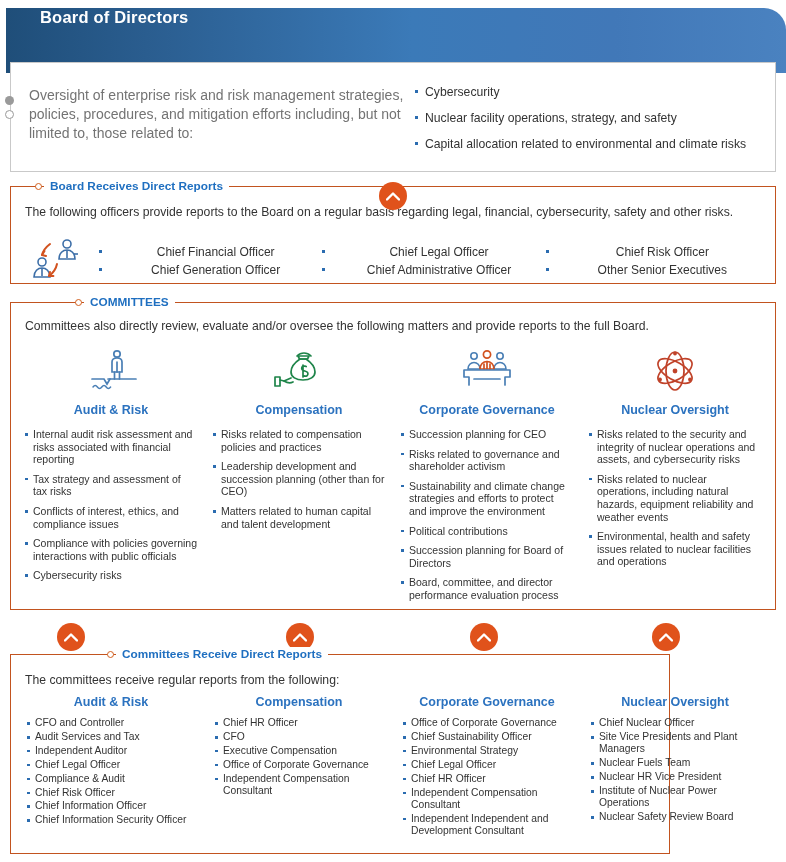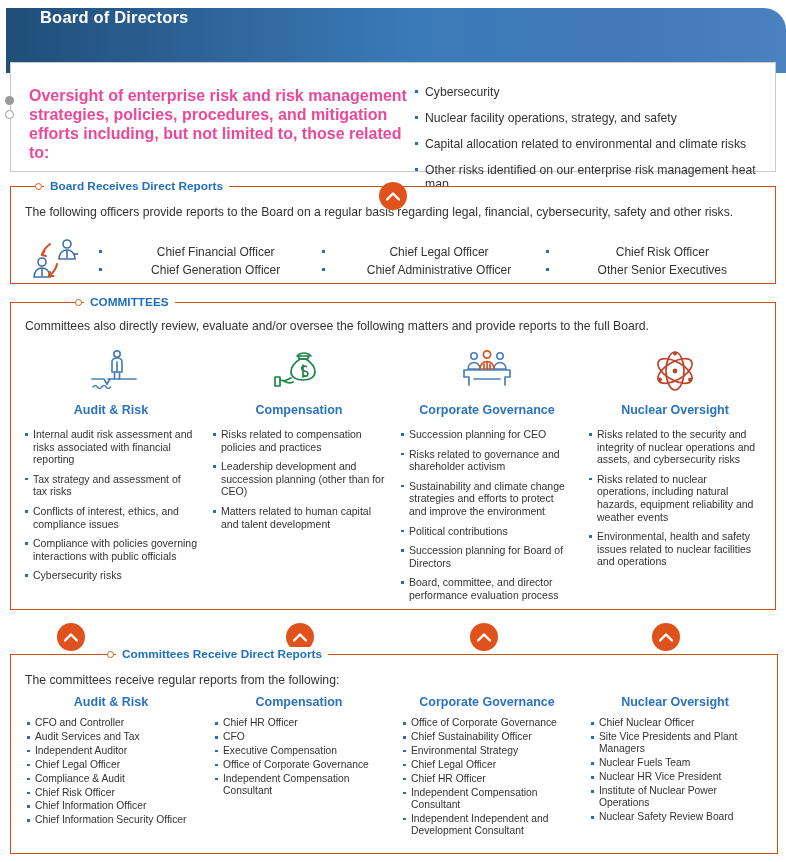--- a/index.html
+++ b/index.html
@@ -48,23 +48,23 @@
 
   
   #oversight-panel {
     left: 10px; top: 62px;
     width: 766px; height: 110px;
     padding: 14px 10px 10px 18px;
     display: flex;
   }
   .oversight-left {
     width: 385px;
-    color: #ec4899;
-    font-weight: bold;
-    font-size: 16px;
+    color: #737373;
+    font-weight: normal;
+    font-size: 14px;
     line-height: 19px;
     padding-top: 9px;
   }
   .oversight-right {
     flex: 1;
     padding-top: 8px;
   }
   .ov-bullet {
     color: #333333;
     font-size: 12.2px;
@@ -219,21 +219,21 @@
   .chev svg { display: block; }
   #chev-board { left: 379px; top: 182px; }
   #chev-b1 { left: 57px; top: 623px; }
   #chev-b2 { left: 286px; top: 623px; }
   #chev-b3 { left: 470px; top: 623px; }
   #chev-b4 { left: 652px; top: 623px; }
 
   
   #committee-reports-panel {
     left: 10px; top: 654px;
-    width: 768px; height: 200px; text-decoration: underline;
+    width: 660px; height: 200px; text-decoration: underline;
   }
   #committee-reports-intro {
     position: absolute;
     left: 14px; top: 18px;
     font-size: 12.2px;
     color: #333333;
   }
   .cr-cols {
     position: absolute;
     left: 6px; top: 40px;
@@ -273,21 +273,20 @@
 <div class="header-bar">
   <span class="header-title">Board of Directors</span>
 </div>
 
 <div class="panel panel-gray" id="oversight-panel">
   <div class="oversight-left">Oversight of enterprise risk and risk management strategies, policies, procedures, and mitigation efforts including, but not limited to, those related to:</div>
   <div class="oversight-right">
     <div class="ov-bullet">Cybersecurity</div>
     <div class="ov-bullet">Nuclear facility operations, strategy, and safety</div>
     <div class="ov-bullet">Capital allocation related to environmental and climate risks</div>
-    <div class="ov-bullet">Other risks identified on our enterprise risk management heat map</div>
   </div>
 </div>
 <div class="conn-dot" id="conn-dot-filled"></div>
 <div class="conn-dot" id="conn-dot-hollow"></div>
 
 <div class="panel panel-orange" id="direct-reports-panel">
   <div class="lbl-ring" style="left:24px;"></div>
   <div class="lbl-box-title" style="left:33px;">Board Receives Direct Reports</div>
   <div id="direct-reports-intro">The following officers provide reports to the Board on a regular basis regarding legal, financial, cybersecurity, safety and other risks.</div>
   <div class="dr-cols">

